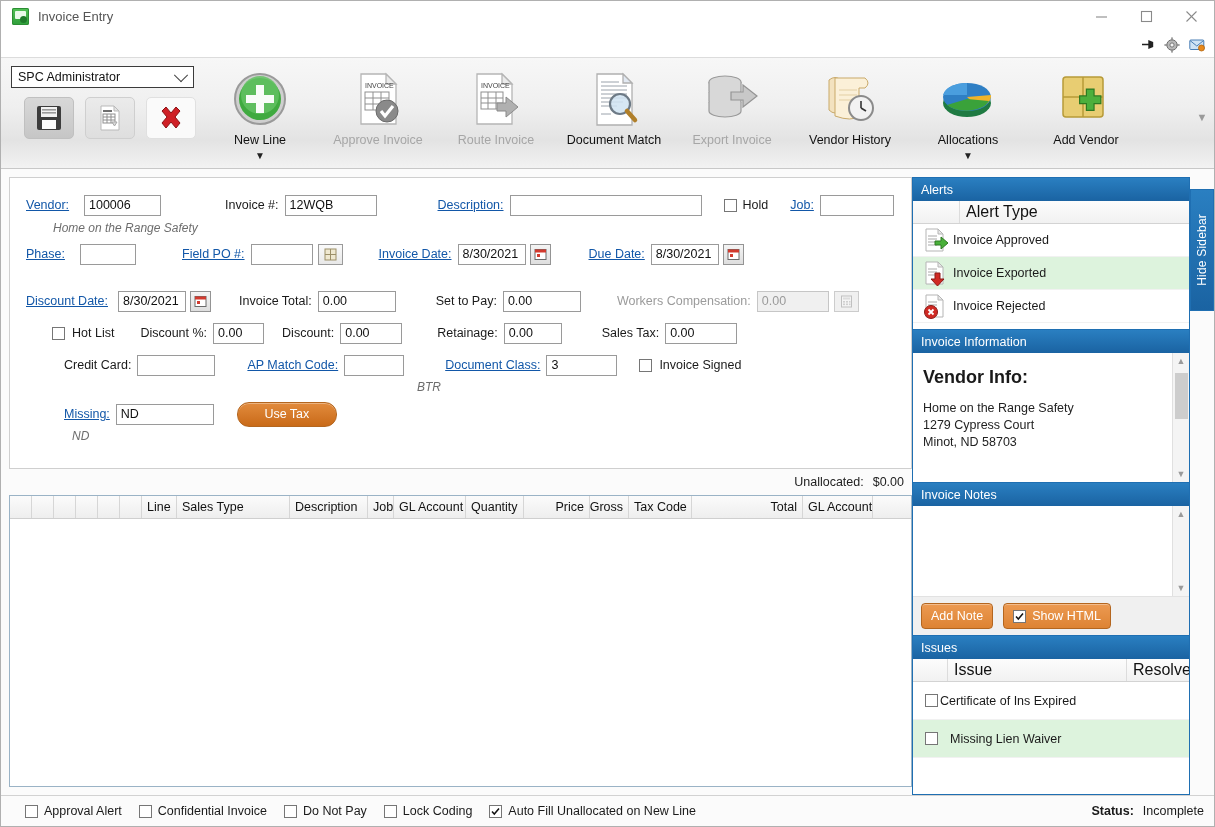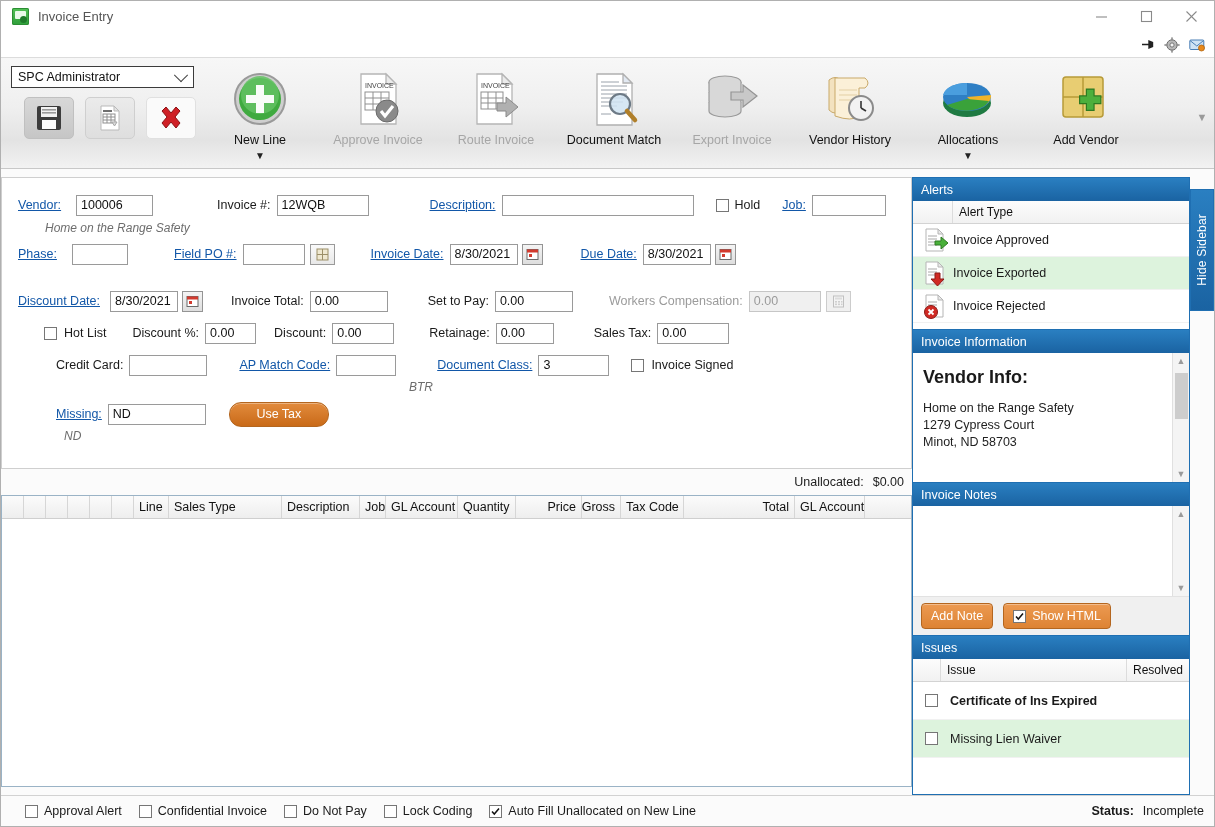--- a/index.html
+++ b/index.html
@@ -53,21 +53,21 @@
   .ritem{width:118px;display:flex;flex-direction:column;align-items:center;padding-top:4px;}
   .ritem .ico{height:62px;display:flex;align-items:center;justify-content:center;}
   .ritem .lbl{font-size:12.5px;color:#111;margin-top:3px;text-align:center;}
   .ritem.dis .lbl{color:#a6a6a6;}
   .ritem .caret{font-size:10px;color:#222;margin-top:5px;line-height:8px;}
   .ribbon-scroll{position:absolute;right:4px;top:40px;width:16px;height:38px;
       display:flex;align-items:center;justify-content:center;color:#9a9a9a;font-size:11px;}
 
   
   .body{flex:1 1 auto;display:flex;min-height:0;background:#fbfbfb;}
-  .leftcol{flex:1 1 auto;min-width:0;padding:8px 0 0 0;box-sizing:border-box;display:flex;flex-direction:column;}
+  .leftcol{flex:1 1 auto;min-width:0;padding:8px 0 0 8px;box-sizing:border-box;display:flex;flex-direction:column;}
 
   .formbox{border:1px solid #cfcfcf;background:#fff;box-sizing:border-box;height:292px;
            padding:14px 16px 10px 16px;position:relative;}
   .row{display:flex;align-items:center;height:26px;margin-bottom:0px;}
   .lnk{color:#1257a8;text-decoration:underline;font-size:12.5px;white-space:nowrap;}
   .lblp{color:#1a1a1a;font-size:12.5px;white-space:nowrap;}
   .inp{box-sizing:border-box;border:1px solid #9a9a9a;background:#fff;height:21px;
        font-size:12.5px;padding:1px 4px;color:#111;display:flex;align-items:center;
        font-family:"Liberation Sans",sans-serif;}
   .inp.dis{background:#f0f0f0;border-color:#c6c6c6;color:#9b9b9b;}
@@ -97,21 +97,21 @@
   .gridbodyarea{flex:1 1 auto;background:#fff;}
 
   
   .rightcol{flex:0 0 302px;width:302px;padding:8px 0 0 0;box-sizing:border-box;
             display:flex;flex-direction:column;position:relative;}
   .panel{border:1px solid #1f6fb2;box-sizing:border-box;display:flex;flex-direction:column;}
   .phead{height:23px;flex:0 0 23px;background:linear-gradient(#2a7fc1,#1a63a2);
          color:#fff;font-size:12.5px;display:flex;align-items:center;padding-left:8px;}
   .pbody{background:#fff;flex:1 1 auto;overflow:hidden;position:relative;}
   .lsthead{height:22px;display:flex;background:linear-gradient(#fcfcfc,#f1f1f1);
-           border-bottom:1px solid #d3d3d3;font-size:12px;color:#111;}
+           border-bottom:1px solid #d3d3d3;font-size:16px;color:#111;padding-left:7px;}
   .lsthead .c{display:flex;align-items:center;padding:0 6px;box-sizing:border-box;
               border-right:1px solid #dcdcdc;height:100%;}
   .lrow{height:32px;display:flex;align-items:center;padding-left:6px;font-size:12.5px;
         border-bottom:1px solid #f1f1f1;}
   .lrow.hl{background:#ddf3dd;}
   .lrow .ic{width:34px;display:flex;align-items:center;justify-content:center;}
   .vinfo{padding:14px 0 0 10px;}
   .vinfo h2{margin:0 0 12px 0;font-size:18px;font-weight:bold;color:#1a1a1a;}
   .vinfo p{margin:0;font-size:12.5px;line-height:17px;color:#222;}
   .vscroll{position:absolute;right:0;top:0;width:17px;height:100%;background:#f4f4f4;
@@ -632,21 +632,21 @@
         <div class="phead">Issues</div>
         <div class="pbody">
           <div class="lsthead">
             <div class="c" style="width:28px"></div>
             <div class="c" style="flex:1">Issue</div>
             <div class="c" style="width:62px;border-right:none">Resolved</div>
           </div>
           <div id="issues-list">
               <div class="lrow" style="height: 37px;">
                 <span class="cbx" style="margin-left: 6px;"></span>
-                <span style="margin-left: 12px; font-weight: bold;">Certificate of Ins Expired</span>
+                <span style="margin-left: 2px;">Certificate of Ins Expired</span>
               </div>
               <div class="lrow hl" style="height: 37px;">
                 <span class="cbx" style="margin-left: 6px;"></span>
                 <span style="margin-left: 12px;">Missing Lien Waiver</span>
               </div>
             </div>
         </div>
       </div>
 
       <div class="hide-sidebar">

